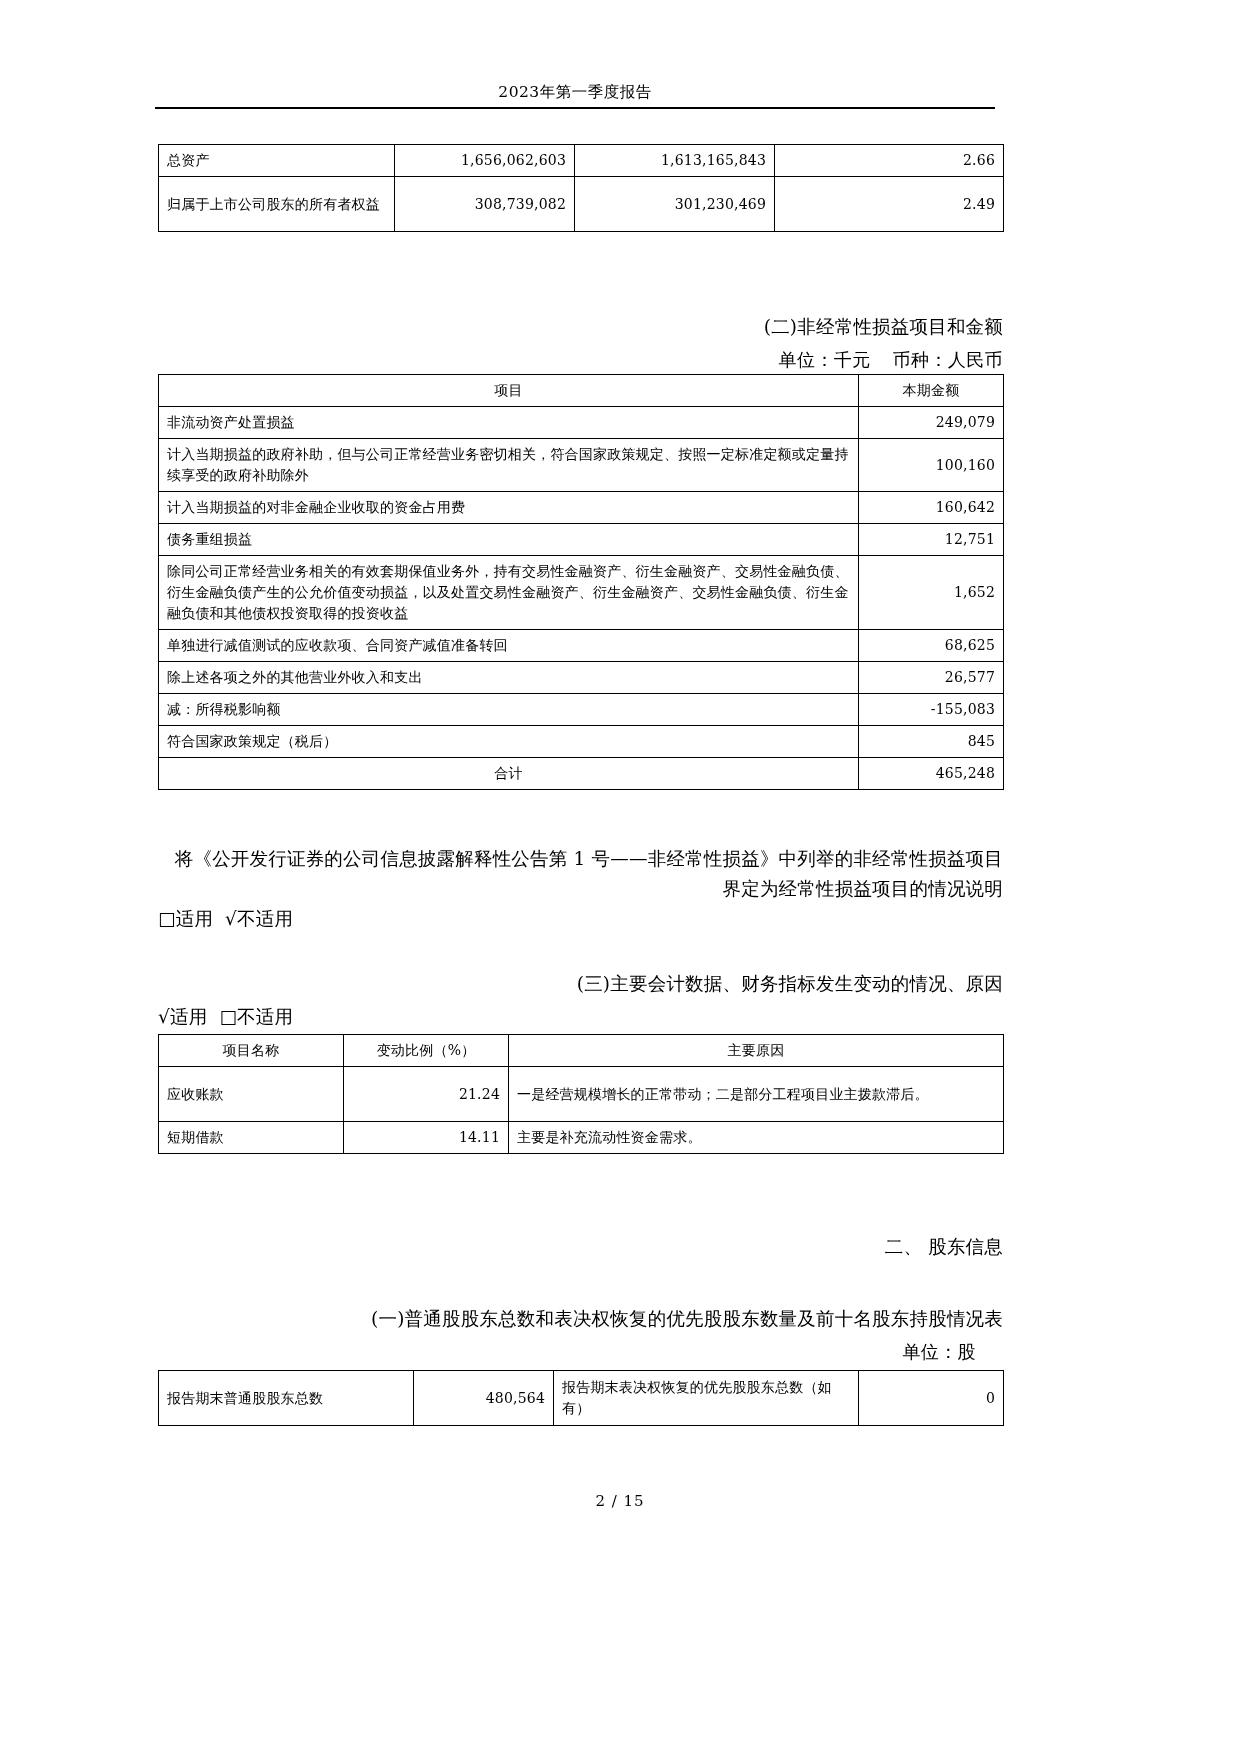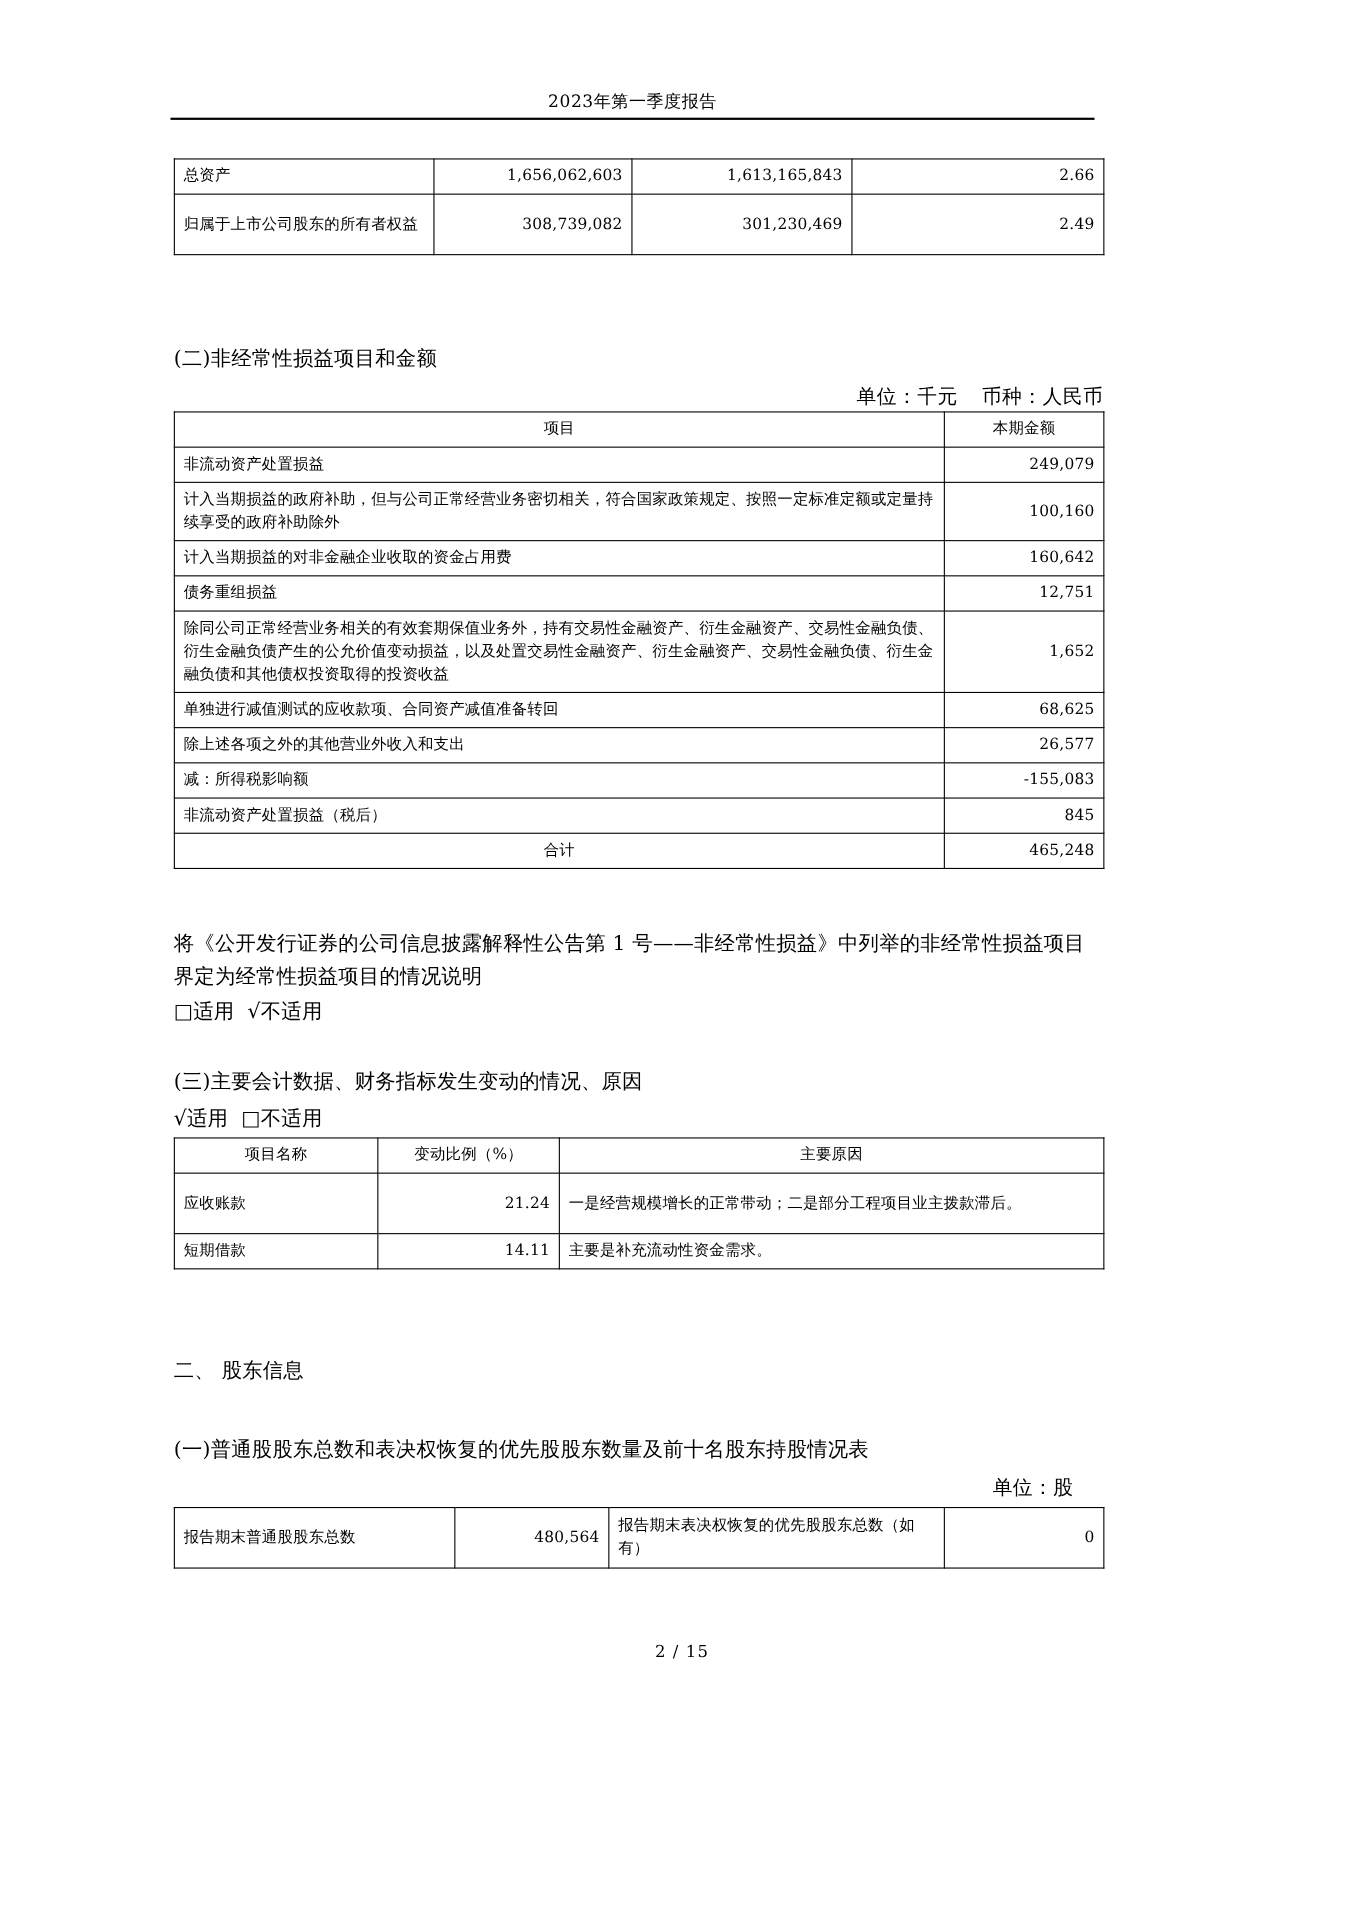--- a/index.html
+++ b/index.html
@@ -48,20 +48,21 @@
   
   .block {
     position: absolute;
     left: 158px;
     width: 845px;
   }
   .para {
     font-size: 18.5px;
     line-height: 1.62;
     letter-spacing: 0.2px;
+    text-align: right;
   }
   .unit-line {
     font-size: 18px;
     text-align: right;
     letter-spacing: 0.4px;
   }
   .unit-line .sp {
     display: inline-block;
     width: 22px;
   }
@@ -218,21 +219,21 @@
         </tr>
         <tr>
           <td class="tl cell-pad-left">除上述各项之外的其他营业外收入和支出</td>
           <td class="tr num cell-pad-right">26,577</td>
         </tr>
         <tr>
           <td class="tl cell-pad-left">减：所得税影响额</td>
           <td class="tr num cell-pad-right">-155,083</td>
         </tr>
         <tr>
-          <td class="tl cell-pad-left2">非流动资产处置损益（税后）</td>
+          <td class="tl cell-pad-left2">符合国家政策规定（税后）</td>
           <td class="tr num cell-pad-right">845</td>
         </tr>
         <tr>
           <td class="tc">合计</td>
           <td class="tr num cell-pad-right">465,248</td>
         </tr>
       </tbody>
     </table>
   </div>
 

